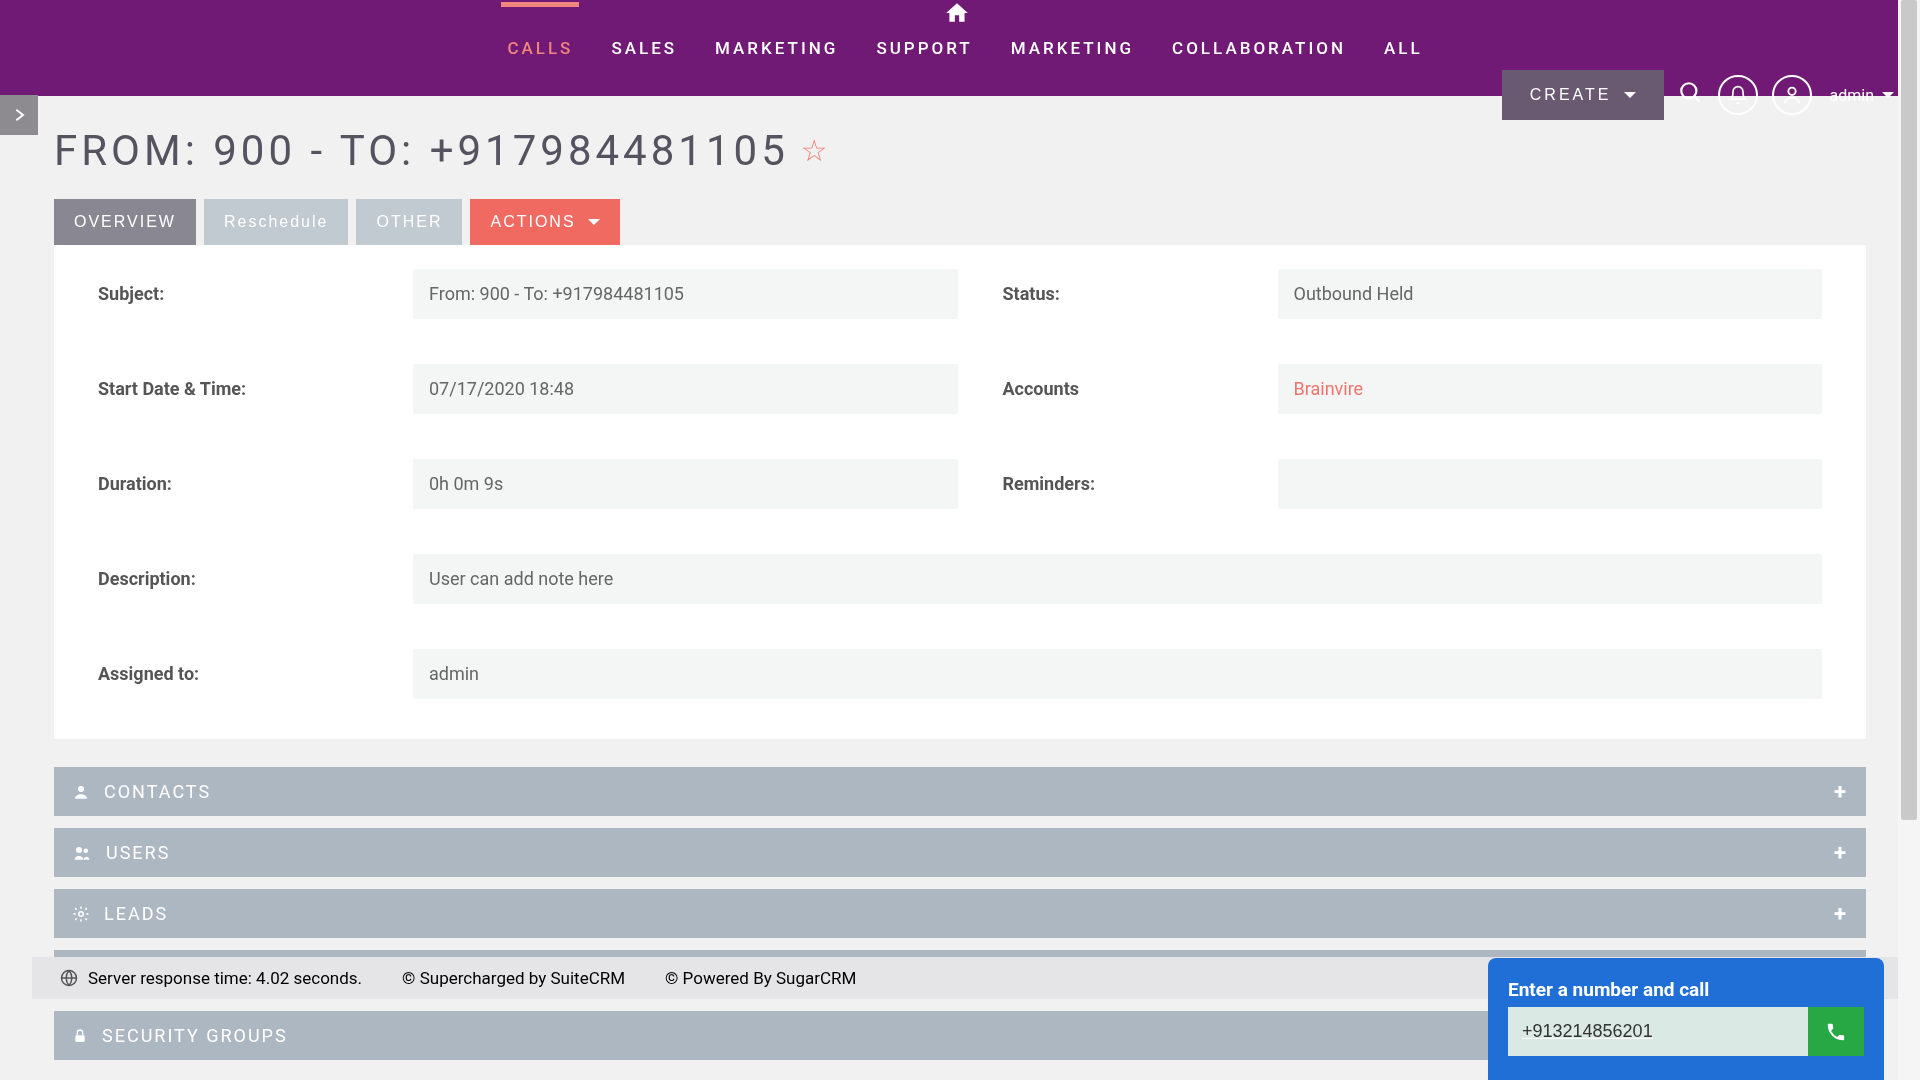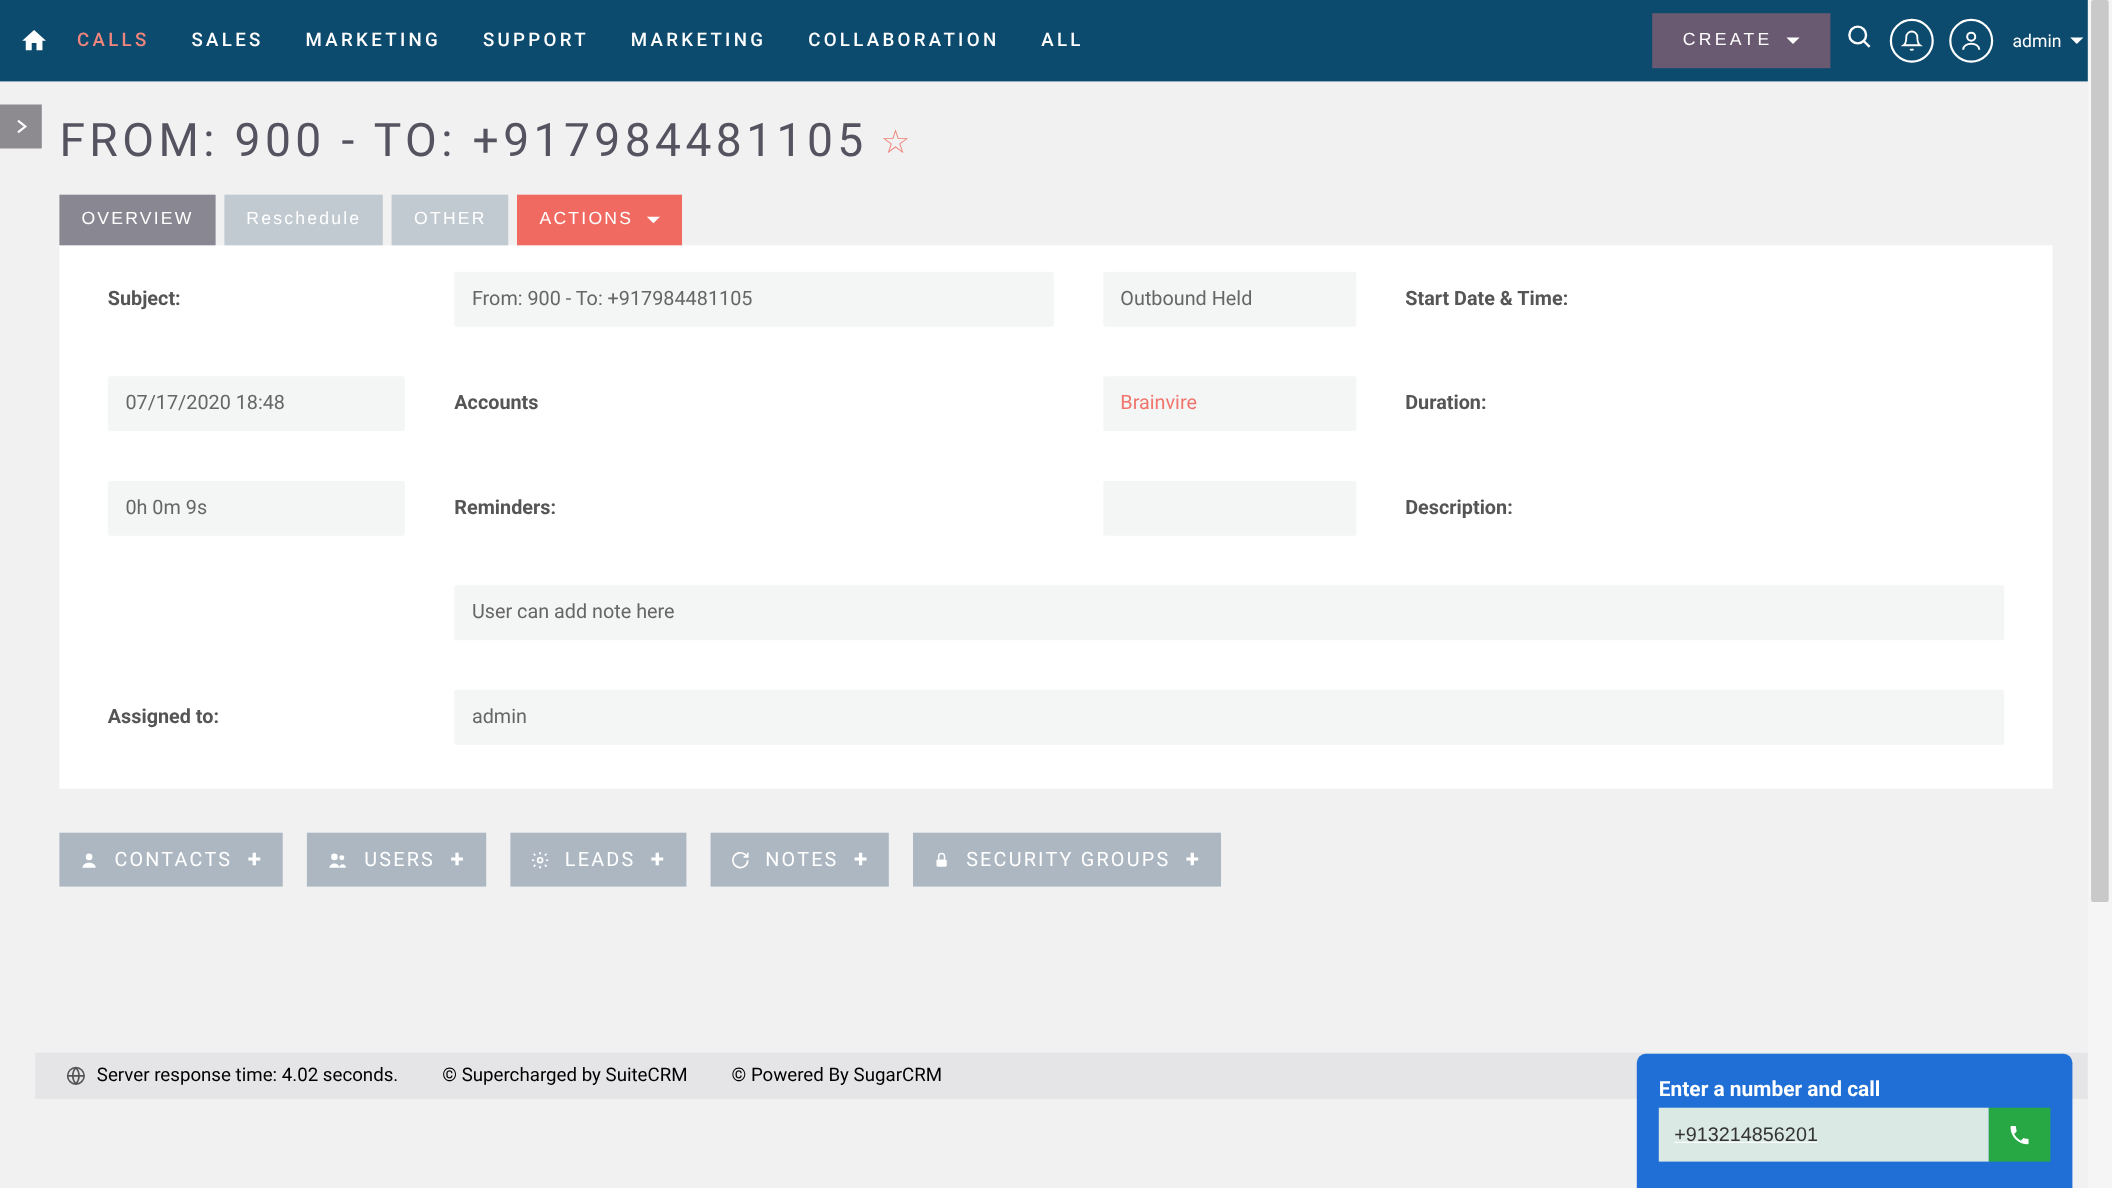--- a/index.html
+++ b/index.html
@@ -1,19 +1,19 @@
 <!DOCTYPE html>
 <html><head>
 <meta charset="utf-8">
 <style>
   * { box-sizing: border-box; margin: 0; padding: 0; }
   body { font-family: -apple-system, "Segoe UI", Roboto, Arial, sans-serif; background: #f1f1f2; color: #444; width: 1920px; height: 1080px; overflow: hidden; position: relative; }
 
   
-  header.topbar { background: #0c4a6e; height: 74px; display: flex; align-items: center; padding: 0 14px; color: #fff; }
+  header.topbar { background: #701a75; height: 96px; display: flex; align-items: center; padding: 0 14px; color: #fff; flex-direction: column; }
   .home { width: 34px; height: 34px; display: flex; align-items: center; justify-content: center; cursor: pointer; margin-right: 6px; }
   nav.main-nav { display: flex; gap: 26px; margin-left: 10px; }
   nav.main-nav a { color: #fff; font-size: 17px; letter-spacing: 3px; font-weight: 500; text-decoration: none; padding: 12px 6px; position:relative; }
   nav.main-nav a.active { color: #F0857D; }
   nav.main-nav a.active::before { content:""; position:absolute; top:-24px; left:0; right:0; height:5px; background:#F0857D; }
 
   .top-right { margin-left: auto; display: flex; align-items: center; gap: 14px; }
   .btn-create { background: #6a5a71; color: #fff; padding: 16px 28px; letter-spacing: 3px; font-size: 16px; display: flex; align-items: center; gap: 12px; cursor: pointer; border: none; }
   .caret-down { width: 0; height: 0; border-left: 6px solid transparent; border-right: 6px solid transparent; border-top: 6px solid #fff; display: inline-block; }
   .iconcircle { width: 40px; height: 40px; border: 2px solid #fff; border-radius: 50%; display: flex; align-items: center; justify-content: center; cursor: pointer; }
@@ -37,21 +37,21 @@
   .tabbtn.reschedule { text-transform:none; }
 
   .panel { background:#fff; padding: 24px 44px 40px; margin-top:0; min-height:310px; }
   .detailgrid { display:grid; grid-template-columns: 270px 1fr 230px 1fr; column-gap: 16px; row-gap: 14px; align-items:stretch;gap:45px; }
   .lbl { font-weight:700; color:#555; font-size:18px; padding-top:14px; }
   .val { background:#f4f5f5; padding:14px 16px; font-size:18px; color:#666; border-radius:2px; min-height:50px; }
   .val.link { color:#F0756C; cursor:pointer; }
   .val.span3 { grid-column: 2 / 5; }
 
   
-  .related { margin-top:40px; display:flex; flex-direction:row; gap:22px; }
+  .related { margin-top:28px; display:flex; flex-direction:column; gap:12px; }
   .relitem { background:#ACB7C2; color:#fff; padding:12px 18px; display:flex; align-items:center; gap:14px; font-size:18px; letter-spacing:2px; cursor:pointer; }
   .relitem .plus { margin-left:auto; font-size:22px; font-weight:700; }
 
   
   footer.footerbar { position:absolute; left:0; right:0; top:957px; background:#e5e4e6; height:42px; display:flex; align-items:center; padding:0 28px; gap:40px; font-size:17px; color:#000000;margin-left:32px; }
   footer.footerbar .globe-icon { margin-right:-30px; }
 
   
   .callwidget { position:absolute; right:36px; bottom:0; width:396px; background:#1F6FD6; color:#fff; border-radius:8px 8px 0 0; padding:20px 20px 24px; }
   .callwidget h3 { font-size:19px; font-weight:700; margin-bottom:6px; }
@@ -131,20 +131,21 @@
     <button class="tabbtn actions">
       <span>ACTIONS</span>
       <span class="caret-down"></span>
     </button>
   </div>
 
   <div class="panel">
     <div class="detailgrid">
       <div class="lbl">Subject:</div>
       <div class="val">From: 900 - To: +917984481105</div>
+      <div class="lbl">Status:</div>
       <div class="val">Outbound Held</div>
 
       <div class="lbl">Start Date &amp; Time:</div>
       <div class="val">07/17/2020 18:48</div>
       <div class="lbl">Accounts</div>
       <div class="val link">Brainvire</div>
 
       <div class="lbl">Duration:</div>
       <div class="val">0h 0m 9s</div>
       <div class="lbl">Reminders:</div>

